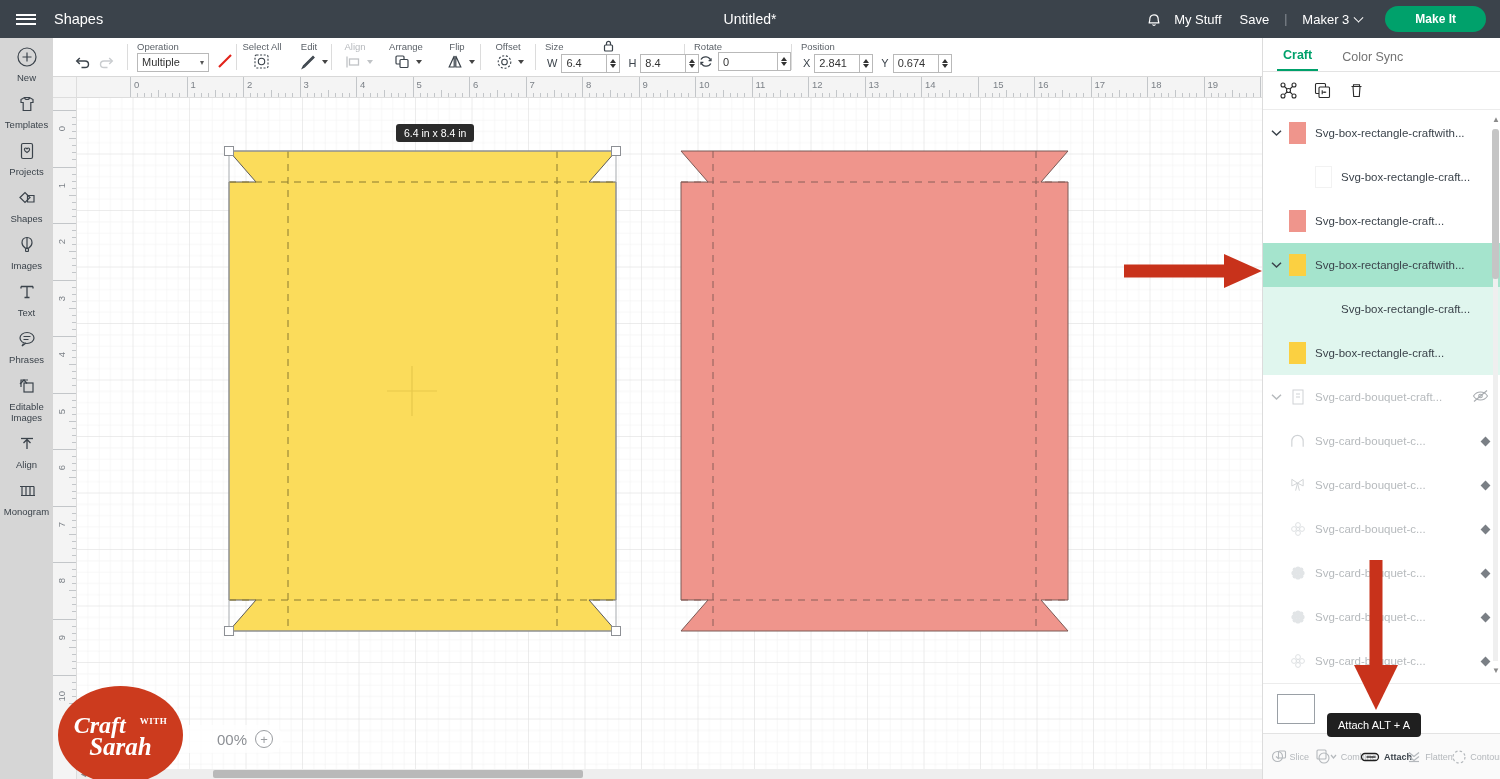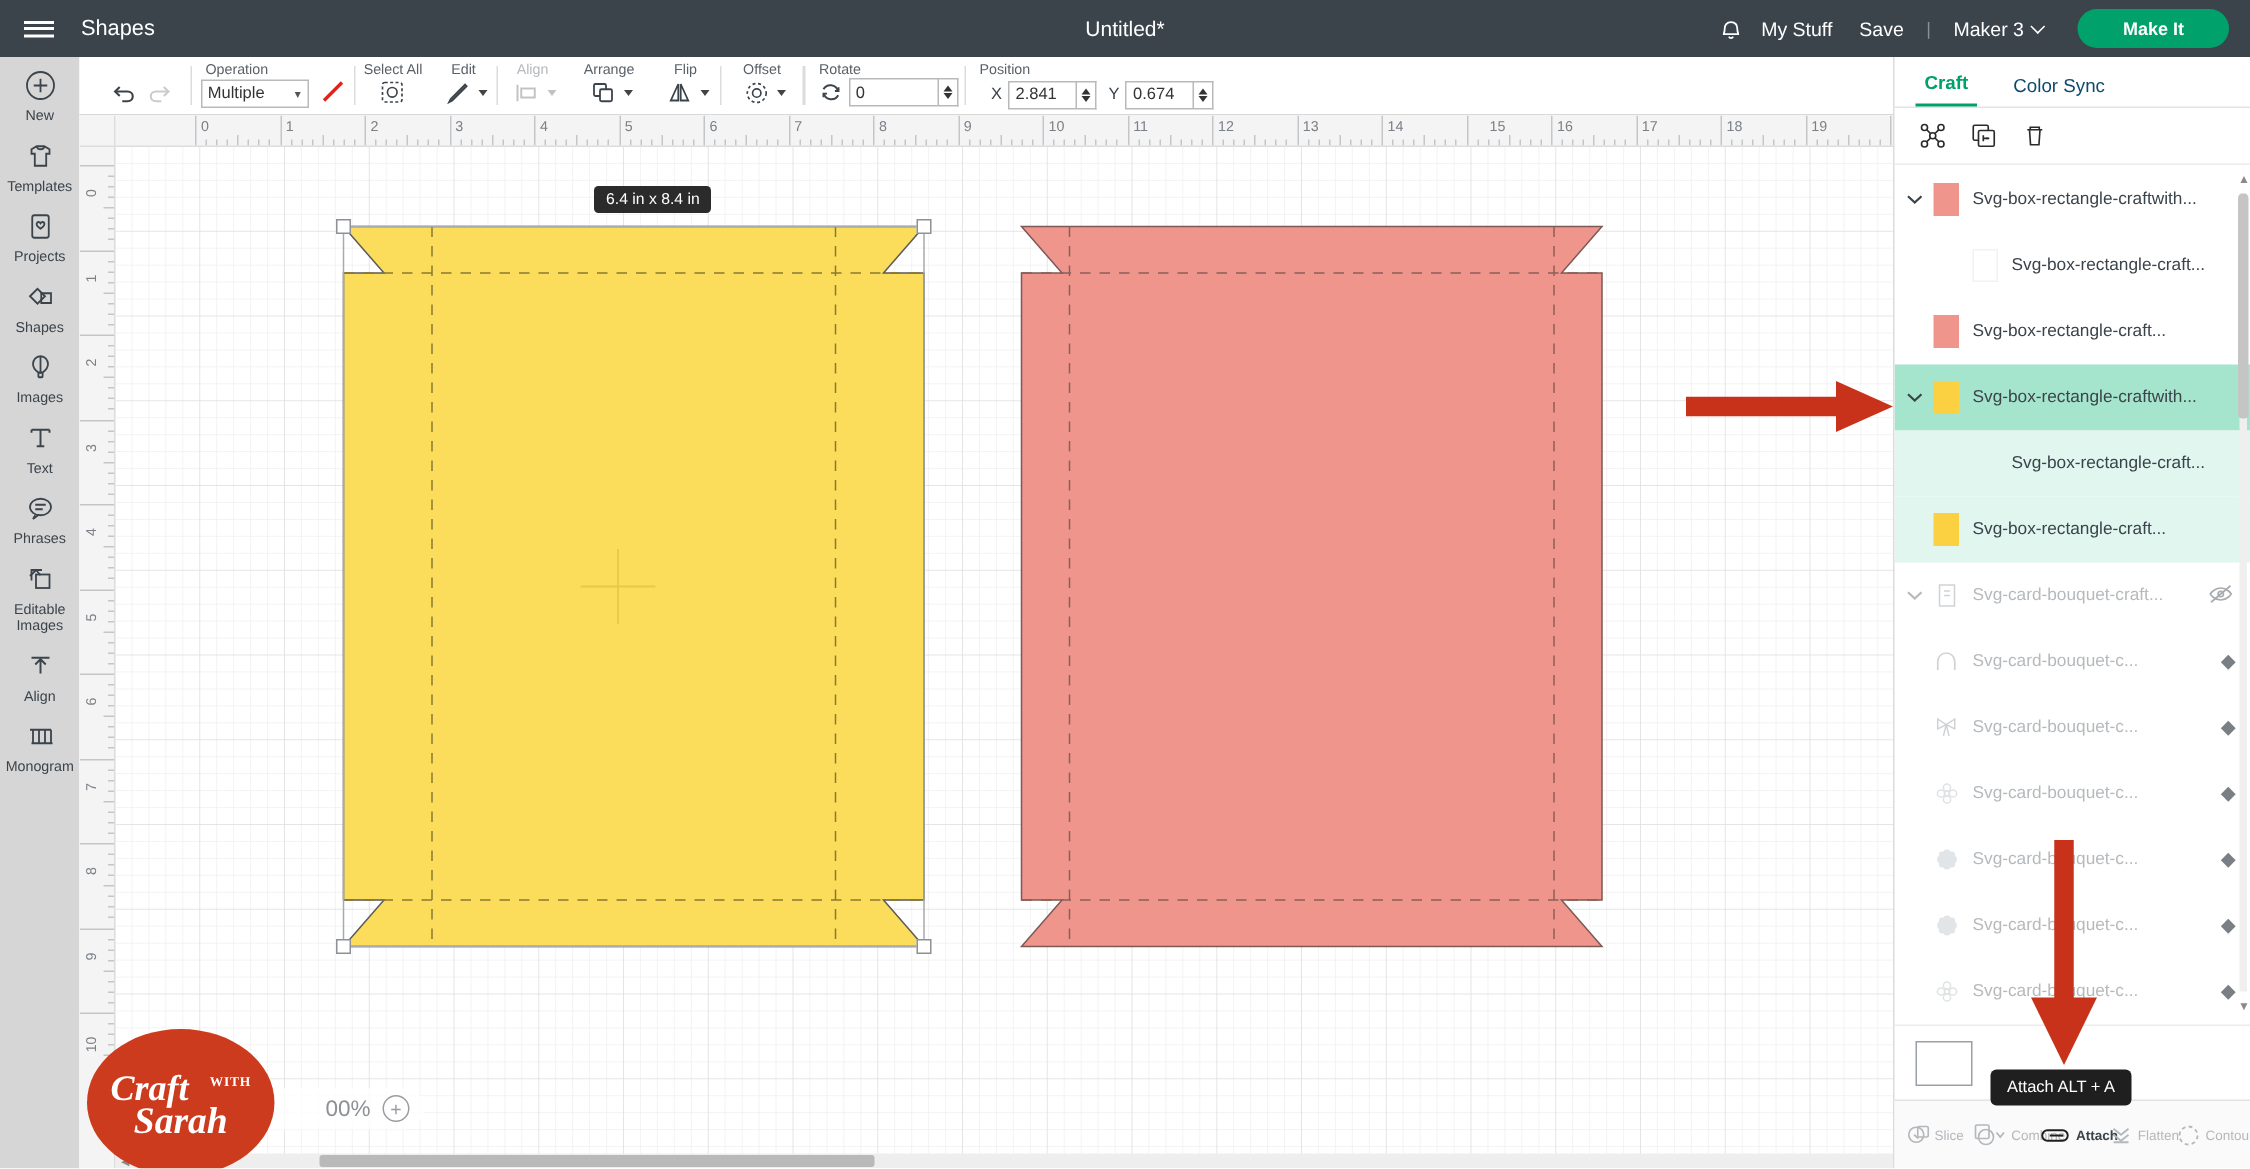--- a/index.html
+++ b/index.html
@@ -49,21 +49,21 @@
   .rail-item { width: 53px; display: flex; flex-direction: column; align-items: center; cursor: pointer; margin-bottom: 8px; }
   .rail-icon { height: 26px; display: flex; align-items: center; justify-content: center; color: #3b434b; }
   .rail-label { font-size: 9.5px; color: #3b434b; text-align: center; line-height: 11px; margin-top: 2px; }
 
   
   #toolbar {
     position: absolute; left: 53px; top: 38px; width: 1209px; height: 39px;
     background: #fff; border-bottom: 1px solid #d8d8d8;
     display: flex; align-items: center; padding-left: 8px;
   }
-  .tb-group { display: flex; align-items: flex-end; height: 39px; padding: 0 9px; position: relative; justify-content: center; }
+  .tb-group { display: flex; align-items: flex-end; height: 39px; padding: 0 9px; position: relative; }
   .tb-divider { width: 1px; height: 26px; background: #dcdcdc; align-self: center; }
   .grp-label { position: absolute; top: 3px; left: 9px; font-size: 9.5px; color: #5b6168; white-space: nowrap; }
   .grp-label.dim { color: #b6b9bd; }
   .grp-label.center { left: 0; width: 100%; text-align: center; }
   .tb-ctl { display: flex; align-items: center; margin-bottom: 4px; }
   .icon-btn { width: 24px; height: 22px; display:flex; align-items:center; justify-content:center; cursor:pointer; }
   .sel-box {
     border: 1px solid #b9b9b9; height: 19px; font-size: 11px; color: #333;
     display: flex; align-items: center; padding: 0 4px; background: #fff; cursor: pointer;
   }
@@ -116,21 +116,21 @@
 
   .size-badge {
     position:absolute; background:#2b2b2b; color:#fff; font-size:10.5px;
     padding:3px 8px; border-radius:3px; white-space:nowrap; z-index:4;
   }
   .handle { position:absolute; width:10px; height:10px; background:#fff; border:1px solid #8d9095; z-index:5;}
 
   
   #rightpanel { position:absolute; left:1262px; top:38px; width:238px; height:741px; background:#fff; border-left:1px solid #dcdcdc;}
   #panel-tabs { display:flex; height:34px; border-bottom:1px solid #e3e3e3; padding-left:14px; align-items:flex-end;}
-  .ptab { font-size:12.5px; color:#0c4a6e; padding:0 6px 7px 6px; margin-right:18px; cursor:pointer;}
+  .ptab { font-size:12.5px; color:#737373; padding:0 6px 7px 6px; margin-right:18px; cursor:pointer;}
   .ptab.active { color:#00a16b; font-weight:bold; border-bottom:2.5px solid #00a16b;}
   #panel-tools { height:38px; display:flex; align-items:center; padding-left:14px; gap:12px; border-bottom:1px solid #ececec;}
   .ptool { width:22px;height:22px; display:flex;align-items:center;justify-content:center;cursor:pointer;}
 
   #layerlist { position:absolute; left:0; top:73px; width:238px; height:625px; overflow:hidden;}
   .layer-row { height:44px; display:flex; align-items:center; padding-right:12px; position:relative;}
   .layer-row.sel { background:#a5e4cd;}
   .layer-row.child-sel { background:#e0f6ee;}
   .layer-row .exp { width:26px; display:flex; align-items:center; justify-content:center; cursor:pointer;}
   .layer-row .sw { width:17px; height:22px; margin-right:9px; }
@@ -394,20 +394,43 @@
         <svg width="19" height="18" viewBox="0 0 19 18" fill="none" stroke="#3b434b" stroke-width="1.1">
             <circle cx="9.5" cy="9" r="6.3" stroke-dasharray="2 1.8"></circle>
             <circle cx="9.5" cy="9" r="2.8"></circle>
           </svg>
       </div>
       <div class="tri-caret"></div>
     </div>
   </div>
   <div class="tb-divider"></div>
 
+  <div class="tb-group" style="width:148px">
+    <div class="grp-label">Size</div>
+    <div style="position:absolute; top:1px; left:66px;">
+      <svg width="13" height="14" viewBox="0 0 13 14" fill="none" stroke="#3b434b" stroke-width="1.2">
+          <rect x="2.5" y="6" width="8" height="6" rx="1"></rect>
+          <path d="M4.5 6V4.4a2 2 0 0 1 4 0V6"></path>
+        </svg>
+    </div>
+    <div class="tb-ctl">
+      <span class="axis-lbl">W</span>
+      <div class="num-in">6.4</div>
+      <div class="spin">
+          <i class="up"></i>
+          <i class="dn"></i>
+        </div>
+      <span class="axis-lbl" style="margin-left:8px">H</span>
+      <div class="num-in">8.4</div>
+      <div class="spin">
+          <i class="up"></i>
+          <i class="dn"></i>
+        </div>
+    </div>
+  </div>
   <div class="tb-divider"></div>
 
   <div class="tb-group" style="width:106px">
     <div class="grp-label">Rotate</div>
     <div class="tb-ctl">
       <div class="icon-btn">
         <svg width="18" height="17" viewBox="0 0 18 17" fill="none" stroke="#3b434b" stroke-width="1.3">
             <path d="M4 6.5a5.2 5.2 0 0 1 9.6 1.2"></path>
             <path d="M13.8 10.5a5.2 5.2 0 0 1-9.6-1.2"></path>
             <path d="M11.6 7.6h2.4V5.2M6.4 9.4H4v2.4"></path>

